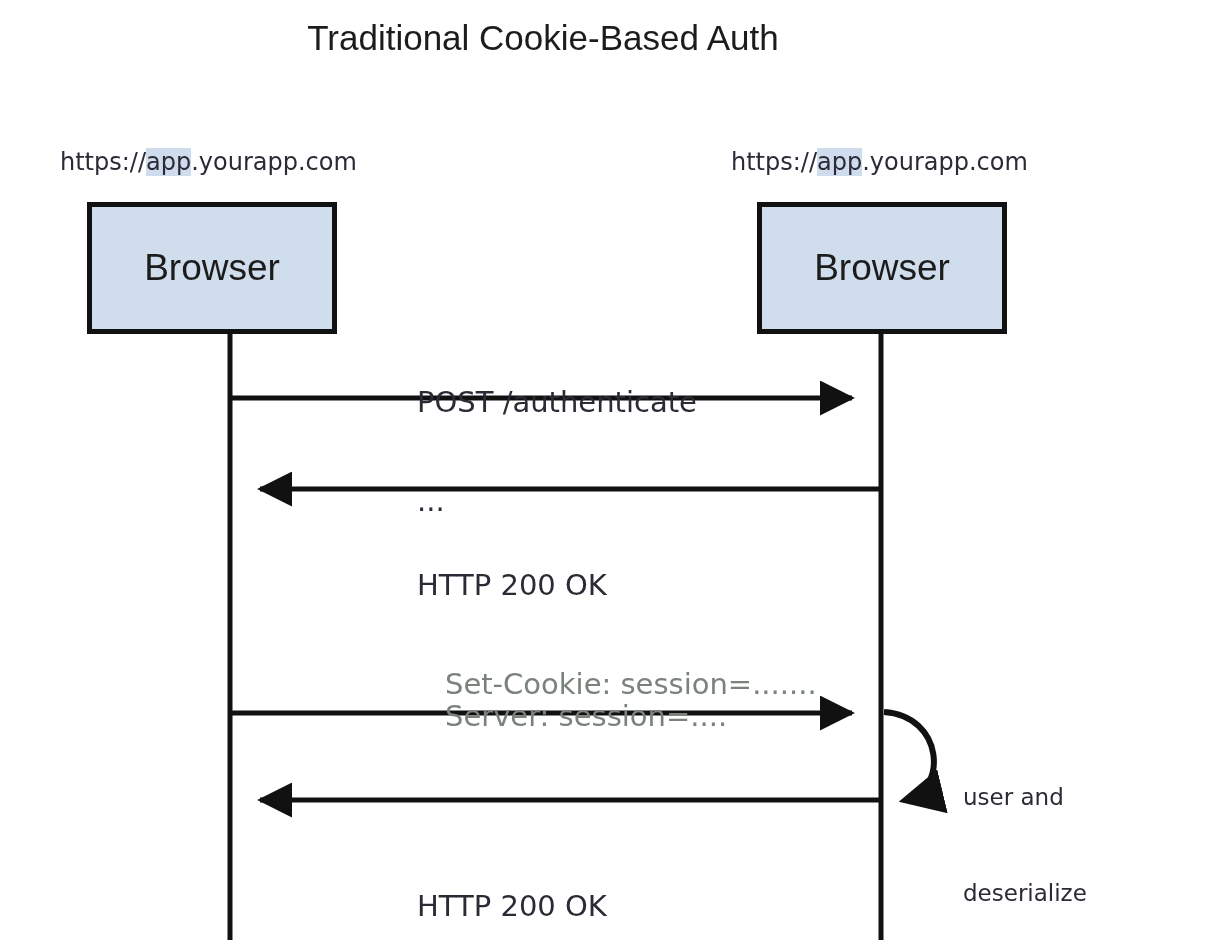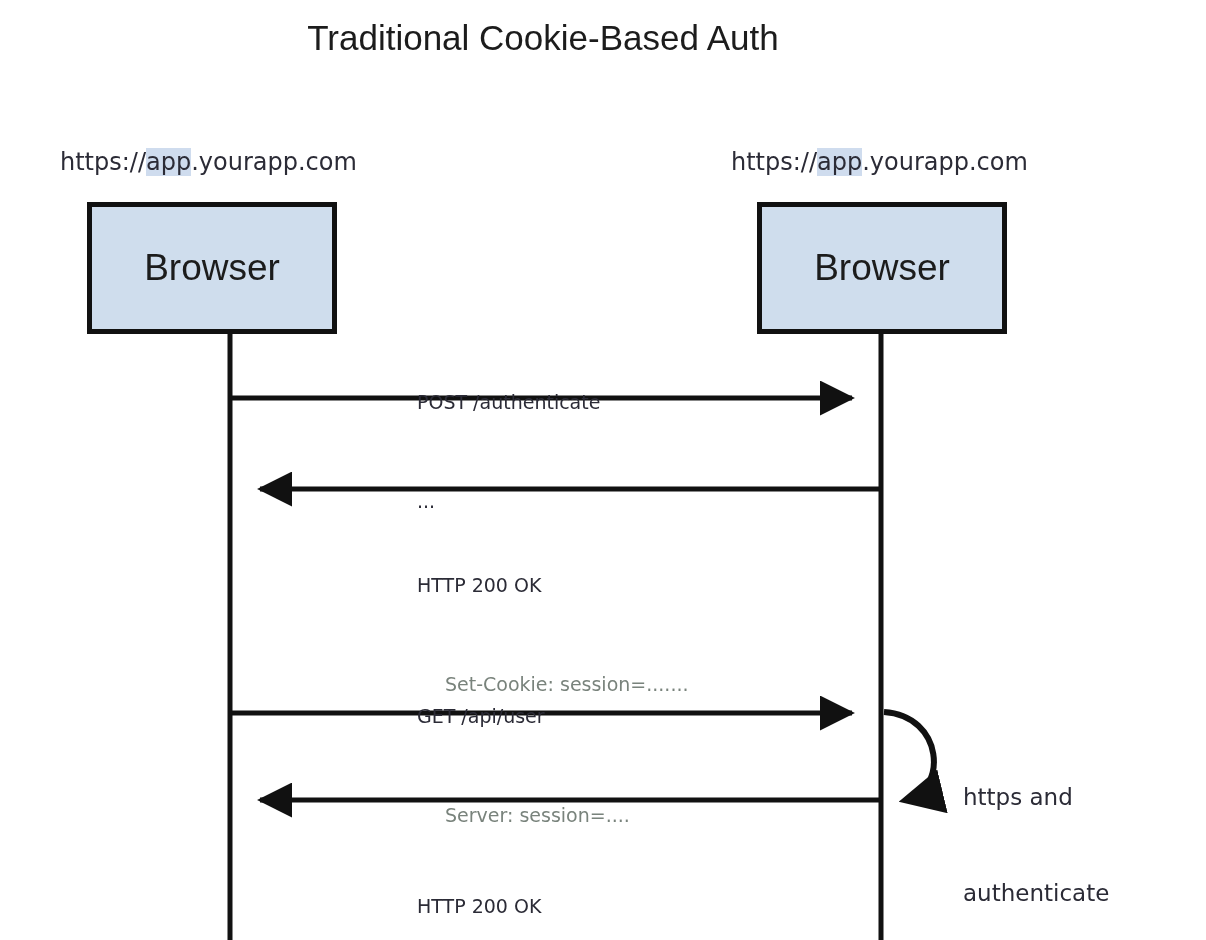--- a/index.html
+++ b/index.html
@@ -79,21 +79,21 @@
     font-size: 37px;
     font-family: "Liberation Sans", sans-serif;
     color: #1c1c1c;
     white-space: nowrap;
   }
   #box-browser { left: 87px; top: 202px; width: 250px; height: 132px; }
   #box-server  { left: 757px; top: 202px; width: 250px; height: 132px; }
 
   .msg-label {
     position: absolute;
-    font-size: 19px;
+    font-size: 29px;
     line-height: 33px;
     font-family: "DejaVu Sans", sans-serif;
     white-space: pre;
   }
   .msg-label .l-dark { color: #2b2b36; }
   .msg-label .l-muted { color: #79837c; margin-left: 28px; }
 
   #msg1-label { left: 417px; top: 320px; }
   #msg2-label { left: 417px; top: 503px; }
   #msg3-label { left: 417px; top: 634px; }
@@ -159,29 +159,28 @@
       <div class="l-dark">POST /authenticate</div>
       <div class="l-dark">...</div>
     </div>
 
     <div class="msg-label" id="msg2-label">
       <div class="l-dark">HTTP 200 OK</div>
       <div class="l-muted">Set-Cookie: session=.......</div>
     </div>
 
     <div class="msg-label" id="msg3-label">
-      <div class="l-dark">GET /api/user</div>
       <div class="l-muted">Server: session=....</div>
     </div>
 
     <div class="msg-label" id="msg4-label">
       <div class="l-dark">HTTP 200 OK</div>
       
     </div>
 
     <div id="selfloop-label">
-      <div>https and</div>
-      <div>authenticate</div>
+      <div>user and</div>
+      <div>deserialize</div>
       
     </div>
 
   </div>
 </div>
 
 </body></html>

